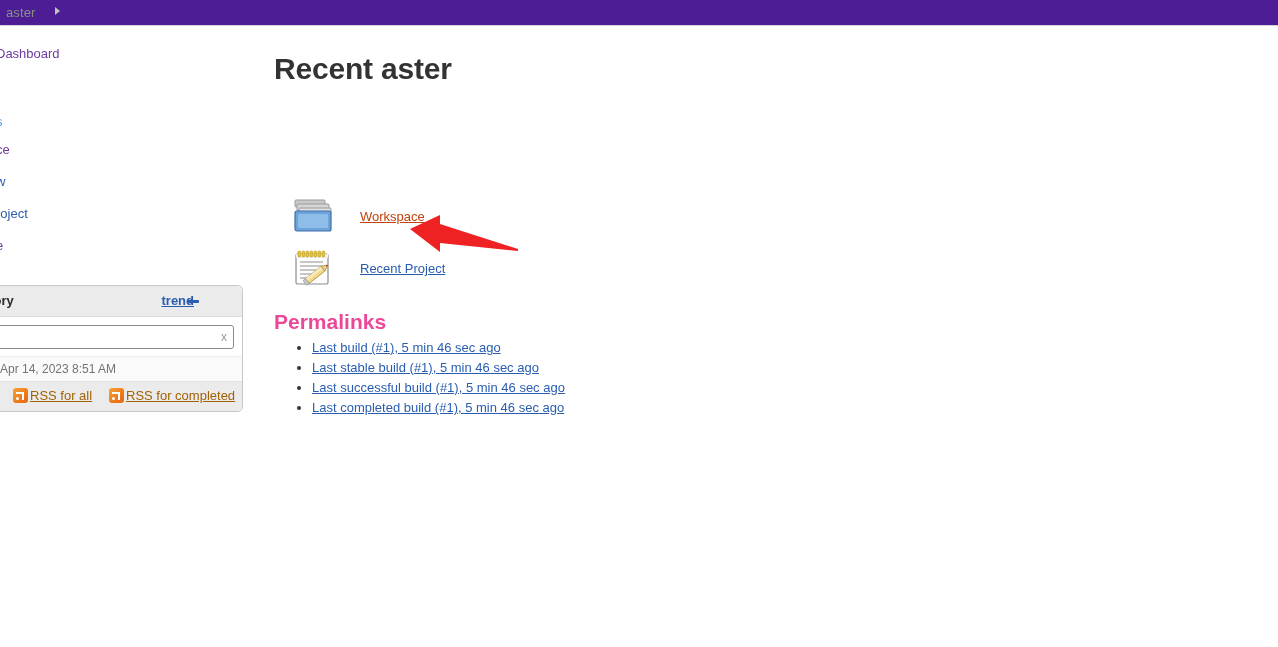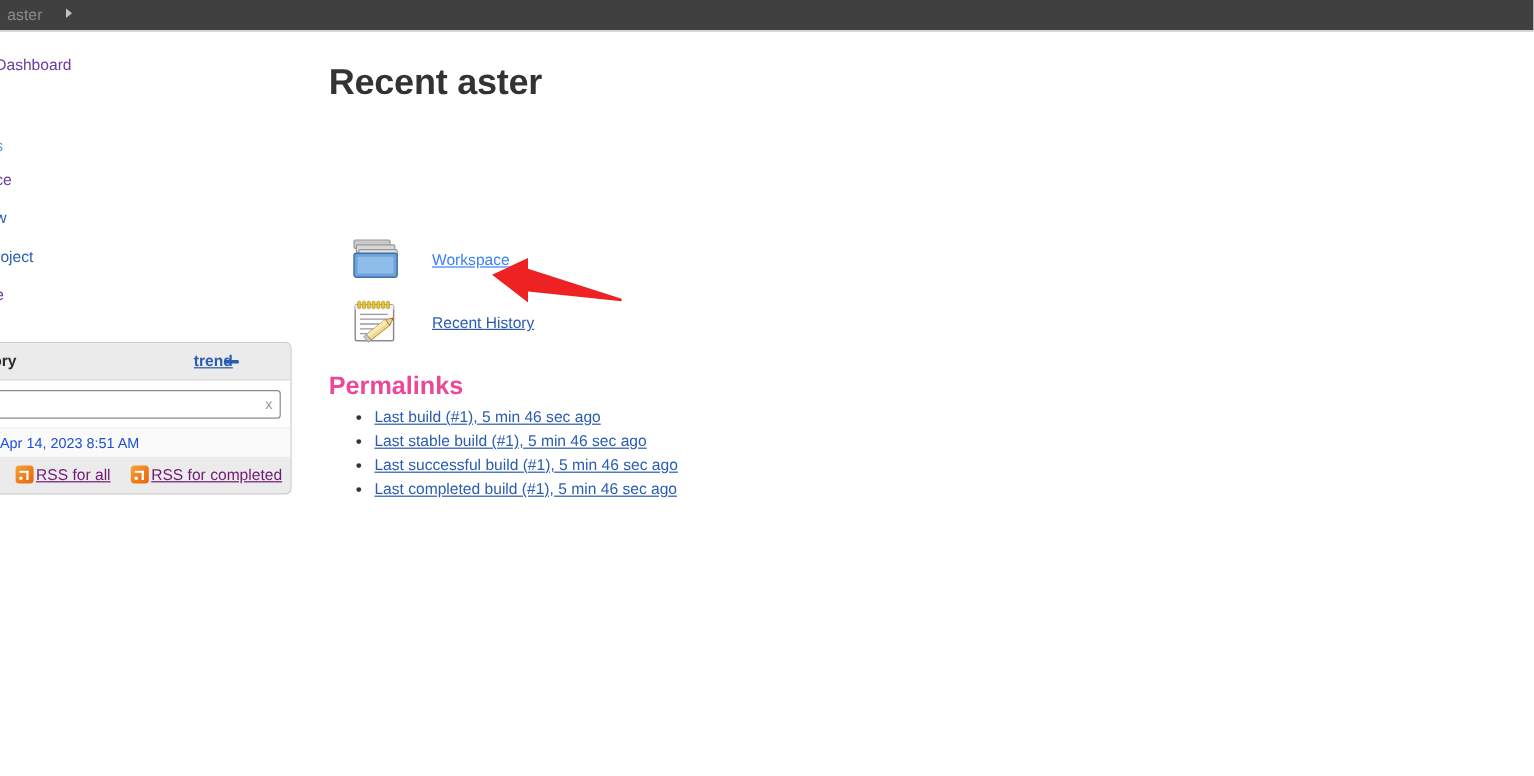--- a/index.html
+++ b/index.html
@@ -16,21 +16,21 @@
     overflow: hidden;
     position: relative;
   }
 
   
   #breadcrumb-bar {
     position: absolute;
     left: 0; top: 0;
     width: 1278px;
     height: 26px;
-    background: #404040;
+    background: #4c1d95;
     border-bottom: 1px solid #d4d4d4;
     box-sizing: border-box;
   }
   #breadcrumb-bar .crumb {
     position: absolute;
     left: 6px;
     top: 5px;
     font-size: 13px;
     color: #8a8f86;
     letter-spacing: .1px;
@@ -139,21 +139,21 @@
     background: #fafafa;
     border-top: 1px solid #eeeeee;
     border-bottom: 1px solid #e4e4e4;
     height: 24px;
     position: relative;
   }
   .bh-row .bh-date {
     position: absolute;
     left: 39px; top: 5px;
     font-size: 12px;
-    color: #1d4ed8;
+    color: #737373;
     white-space: nowrap;
   }
   #bh-footer {
     background: #ebebeb;
     height: 29px;
     position: relative;
   }
   .rss-group {
     position: absolute;
     top: 6px;
@@ -186,21 +186,21 @@
     border-left: none;
     border-bottom: none;
     border-top-right-radius: 0;
     box-sizing: border-box;
     -webkit-mask: radial-gradient(circle at 0% 100%, transparent 0, transparent 2px, #000 2.5px);
     mask: radial-gradient(circle at 0% 100%, transparent 0, transparent 2px, #000 2.5px);
     border-radius: 0 0 0 0;
   }
   .rss-link {
     font-size: 13px;
-    color: #701a75;
+    color: #a16207;
     text-decoration: underline;
   }
 
   
   #main {
     position: absolute;
     left: 274px;
     top: 26px;
     width: 1004px;
   }
@@ -225,21 +225,21 @@
     height: 42px;
   }
   .icon-row .row-label {
     position: absolute;
     left: 68px;
     top: 13px;
     font-size: 13px;
     text-decoration: underline;
     white-space: nowrap;
   }
-  .row-label.visited { color: #3b82f6; }
+  .row-label.visited { color: #c2410c; }
   .row-label.unvisited { color: #2a5db0; }
 
   
   .folder-icon {
     position: absolute;
     left: 0; top: 0;
     width: 44px; height: 40px;
   }
   
   .notepad-icon {
@@ -371,21 +371,21 @@
         </g>
         <g transform="rotate(-38 26 24)">
           <rect x="12" y="21.5" width="20" height="6" fill="#f2d98b" stroke="#a98f3d" stroke-width="0.8"></rect>
           <rect x="12" y="21.5" width="20" height="3" fill="#f7e9bb"></rect>
           <polygon points="32,21.5 38,24.5 32,27.5" fill="#f0d59a" stroke="#a98f3d" stroke-width="0.8"></polygon>
           <polygon points="36.3,23.1 38,24.5 36.3,25.9" fill="#d63c2e"></polygon>
           <rect x="9" y="21.5" width="3" height="6" fill="#c9c9c9" stroke="#8b8b8b" stroke-width="0.6"></rect>
         </g>
       </svg>
     </span>
-    <a class="row-label unvisited" href="#">Recent History</a>
+    <a class="row-label unvisited" href="#">Recent Project</a>
   </div>
 
   <h2 id="permalinks-title">Permalinks</h2>
 
   <ul id="permalinks-list">
     <li>
       <a href="#">Last build (#1), 5 min 46 sec ago</a>
     </li>
     <li>
       <a href="#">Last stable build (#1), 5 min 46 sec ago</a>

